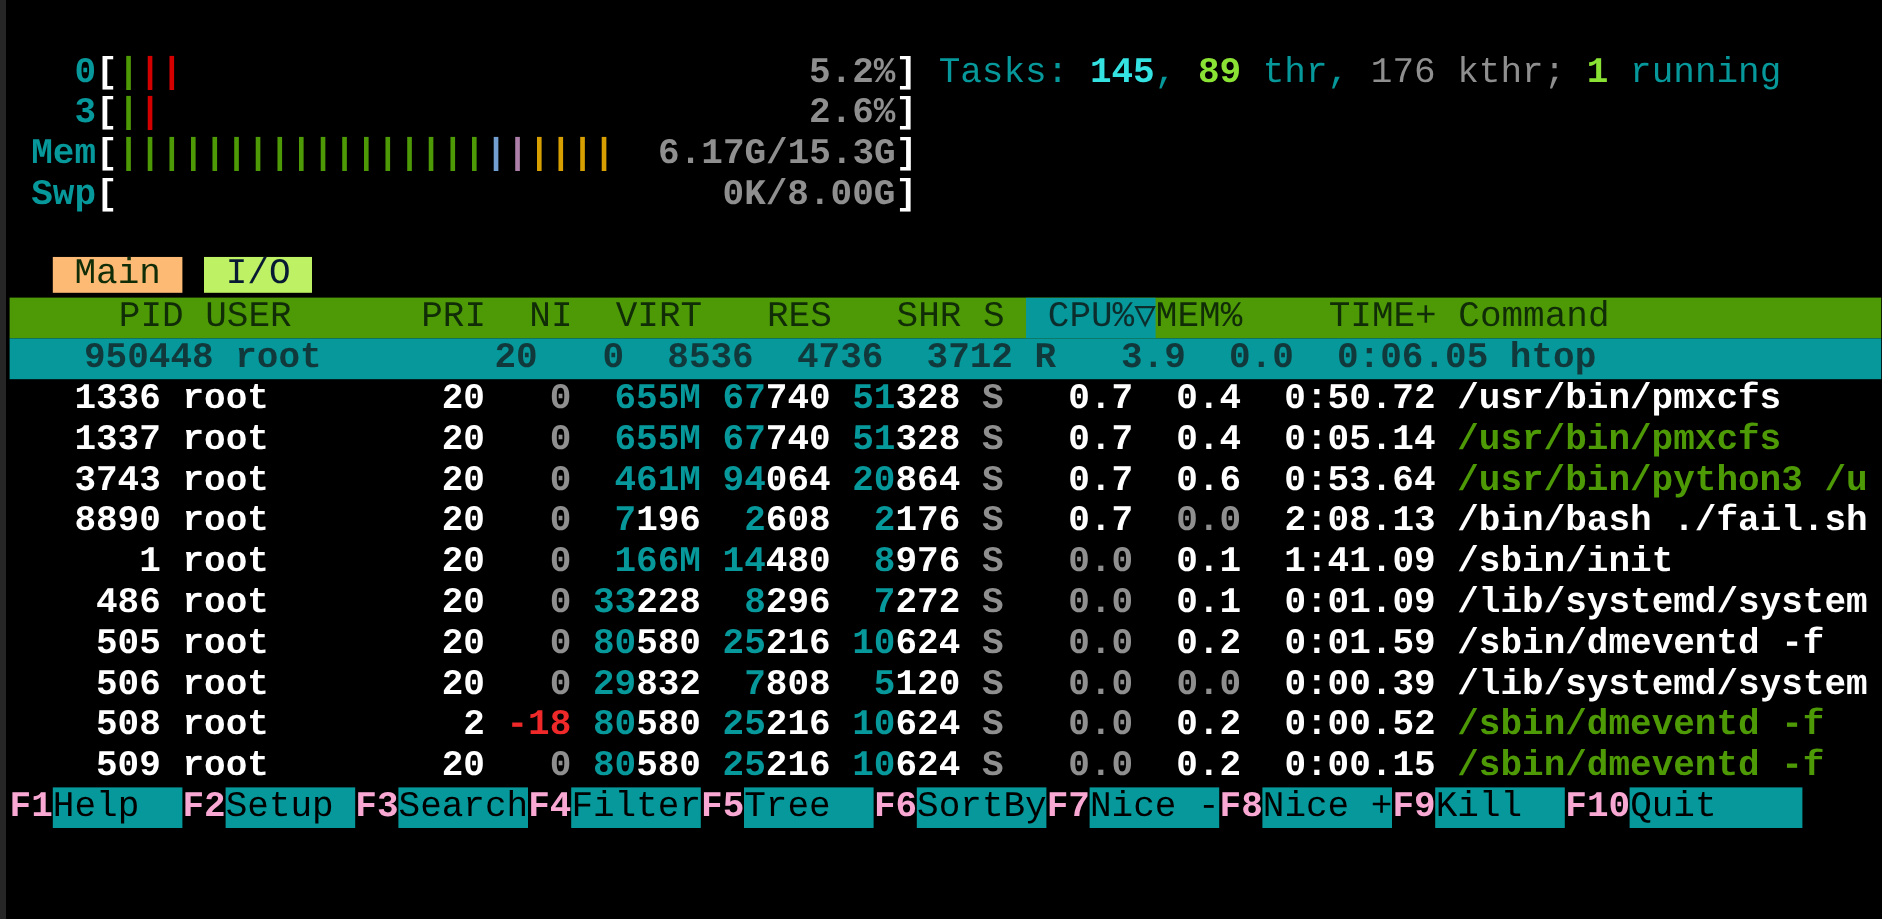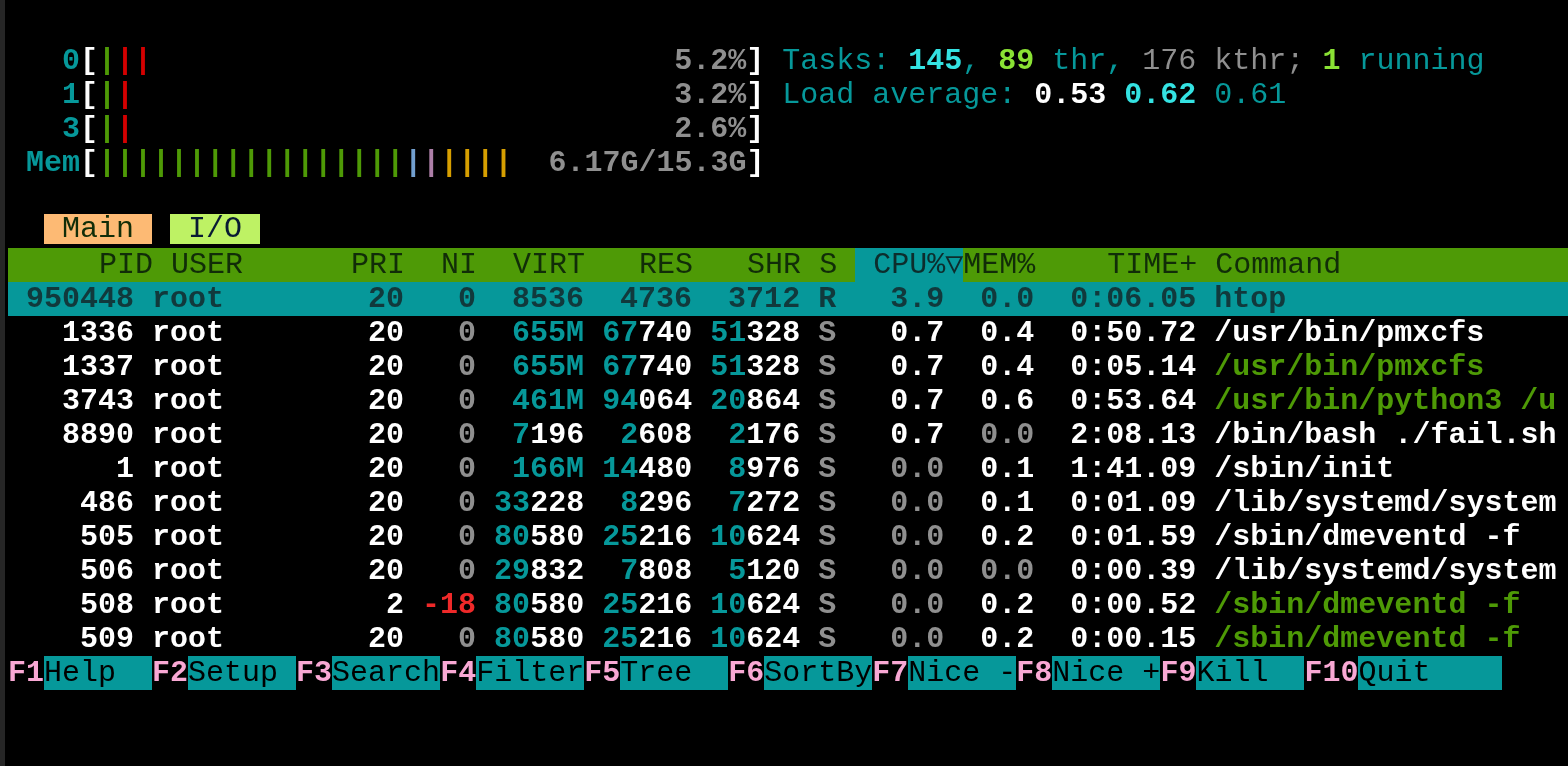--- a/index.html
+++ b/index.html
@@ -26,21 +26,21 @@
   
   .cy {color:#06989A;font-weight:normal;}
   .cyb{color:#06989A;}
   .bc {color:#34E2E2;}
   .bgr{color:#8AE234;}
   .gy {color:#8f8f8f;font-weight:normal;}
   .gyb{color:#8f8f8f;}
   .wb {color:#ffffff;}
   .rd {color:#EF2929;}
   .gn {color:#4E9A06;}
-  .dk {color:#11393c;}
+  .dk {color:#11393c;margin-left:44px;}
   .hd {color:#112d08;font-weight:normal;}
   .hds{color:#0d2d2d;background:#06989A;font-weight:normal;}
 
   
   .bar-g{color:#4E9A06;} .bar-r{color:#D40000;} .bar-b{color:#729FCF;}
   .bar-p{color:#AD7FA8;} .bar-y{color:#D79F00;}
 
   
   .tab{display:inline-block;height:30px;line-height:30px;vertical-align:top;font-weight:normal;}
   .tab-on {background:#fdba74;color:#112d08;}
@@ -49,23 +49,23 @@
   
   .fk{color:#f9a8d4;}
   .fl{background:#06989A;color:#000000;font-weight:normal;}
   .fnitem{display:inline;}
 </style>
 </head>
 <body>
 
 <div id="screen">
     <div class="line"><span class="cyb">   0</span><span class="wb">[</span><span class="bar-g">|</span><span class="bar-r">|</span><span class="bar-r">|</span><span>                             </span><span class="gyb">5.2%</span><span class="wb">]</span><span> </span><span class="cy">Tasks: </span><span class="bc">145</span><span class="cy">, </span><span class="bgr">89</span><span class="cy"> thr, </span><span class="gy">176 kthr</span><span class="gy">; </span><span class="bgr">1</span><span class="cy"> running</span></div>
-    <div class="line"><span class="cyb">   1</span><span class="wb">[</span><span class="bar-g">|</span><span class="bar-r">|</span><span>                              </span><span class="gyb">3.2%</span><span class="wb">]</span><span> </span><span class="cy">Load average: </span><span class="wb">0.53 </span><span class="bc">0.62 </span><span class="cy">0.61</span></div>
     <div class="line"><span class="cyb">   3</span><span class="wb">[</span><span class="bar-g">|</span><span class="bar-r">|</span><span>                              </span><span class="gyb">2.6%</span><span class="wb">]</span></div>
     <div class="line"><span class="cyb"> Mem</span><span class="wb">[</span><span class="bar-g">|</span><span class="bar-g">|</span><span class="bar-g">|</span><span class="bar-g">|</span><span class="bar-g">|</span><span class="bar-g">|</span><span class="bar-g">|</span><span class="bar-g">|</span><span class="bar-g">|</span><span class="bar-g">|</span><span class="bar-g">|</span><span class="bar-g">|</span><span class="bar-g">|</span><span class="bar-g">|</span><span class="bar-g">|</span><span class="bar-g">|</span><span class="bar-g">|</span><span class="bar-b">|</span><span class="bar-p">|</span><span class="bar-y">|</span><span class="bar-y">|</span><span class="bar-y">|</span><span class="bar-y">|</span><span>  </span><span class="gyb">6.17G/15.3G</span><span class="wb">]</span></div>
+    <div class="line"><span class="cyb"> Swp</span><span class="wb">[</span><span>                            </span><span class="gyb">0K/8.00G</span><span class="wb">]</span></div>
     <div class="line"></div>
     <div class="line"><span>  </span><span class="tab tab-on"> Main </span><span> </span><span class="tab tab-off"> I/O </span></div>
     <div class="line hd-bg"><span class="hd">    PID USER      PRI  NI  VIRT   RES   SHR S </span><span class="hds"> CPU%▽</span><span class="hd">MEM%    TIME+ Command</span></div>
     <div class="line sel"><span class="dk"> 950448 root        20   0  8536  4736  3712 R   3.9  0.0  0:06.05 htop</span></div>
     <div class="line"><span class="wb">   1336 root        20 </span><span class="gyb">  0</span><span class="cyb">  655M</span><span class="wb"> </span><span class="cyb">67</span><span class="wb">740</span><span class="wb"> </span><span class="cyb">51</span><span class="wb">328</span><span class="wb"> </span><span class="gyb">S</span><span class="wb">   0.7  0.4  0:50.72 </span><span class="wb">/usr/bin/pmxcfs</span></div>
     <div class="line"><span class="wb">   1337 root        20 </span><span class="gyb">  0</span><span class="cyb">  655M</span><span class="wb"> </span><span class="cyb">67</span><span class="wb">740</span><span class="wb"> </span><span class="cyb">51</span><span class="wb">328</span><span class="wb"> </span><span class="gyb">S</span><span class="wb">   0.7  0.4  0:05.14 </span><span class="gn">/usr/bin/pmxcfs</span></div>
     <div class="line"><span class="wb">   3743 root        20 </span><span class="gyb">  0</span><span class="cyb">  461M</span><span class="wb"> </span><span class="cyb">94</span><span class="wb">064</span><span class="wb"> </span><span class="cyb">20</span><span class="wb">864</span><span class="wb"> </span><span class="gyb">S</span><span class="wb">   0.7  0.6  0:53.64 </span><span class="gn">/usr/bin/python3 /u</span></div>
     <div class="line"><span class="wb">   8890 root        20 </span><span class="gyb">  0</span><span class="wb">  </span><span class="cyb">7</span><span class="wb">196</span><span class="wb">  </span><span class="cyb">2</span><span class="wb">608</span><span class="wb">  </span><span class="cyb">2</span><span class="wb">176</span><span class="wb"> </span><span class="gyb">S</span><span class="wb">   0.7  </span><span class="gyb">0.0</span><span class="wb">  2:08.13 </span><span class="wb">/bin/bash ./fail.sh</span></div>
     <div class="line"><span class="wb">      1 root        20 </span><span class="gyb">  0</span><span class="cyb">  166M</span><span class="wb"> </span><span class="cyb">14</span><span class="wb">480</span><span class="wb">  </span><span class="cyb">8</span><span class="wb">976</span><span class="wb"> </span><span class="gyb">S</span><span class="wb">   </span><span class="gyb">0.0</span><span class="wb">  0.1  1:41.09 </span><span class="wb">/sbin/init</span></div>
     <div class="line"><span class="wb">    486 root        20 </span><span class="gyb">  0</span><span class="wb"> </span><span class="cyb">33</span><span class="wb">228</span><span class="wb">  </span><span class="cyb">8</span><span class="wb">296</span><span class="wb">  </span><span class="cyb">7</span><span class="wb">272</span><span class="wb"> </span><span class="gyb">S</span><span class="wb">   </span><span class="gyb">0.0</span><span class="wb">  0.1  0:01.09 </span><span class="wb">/lib/systemd/system</span></div>

